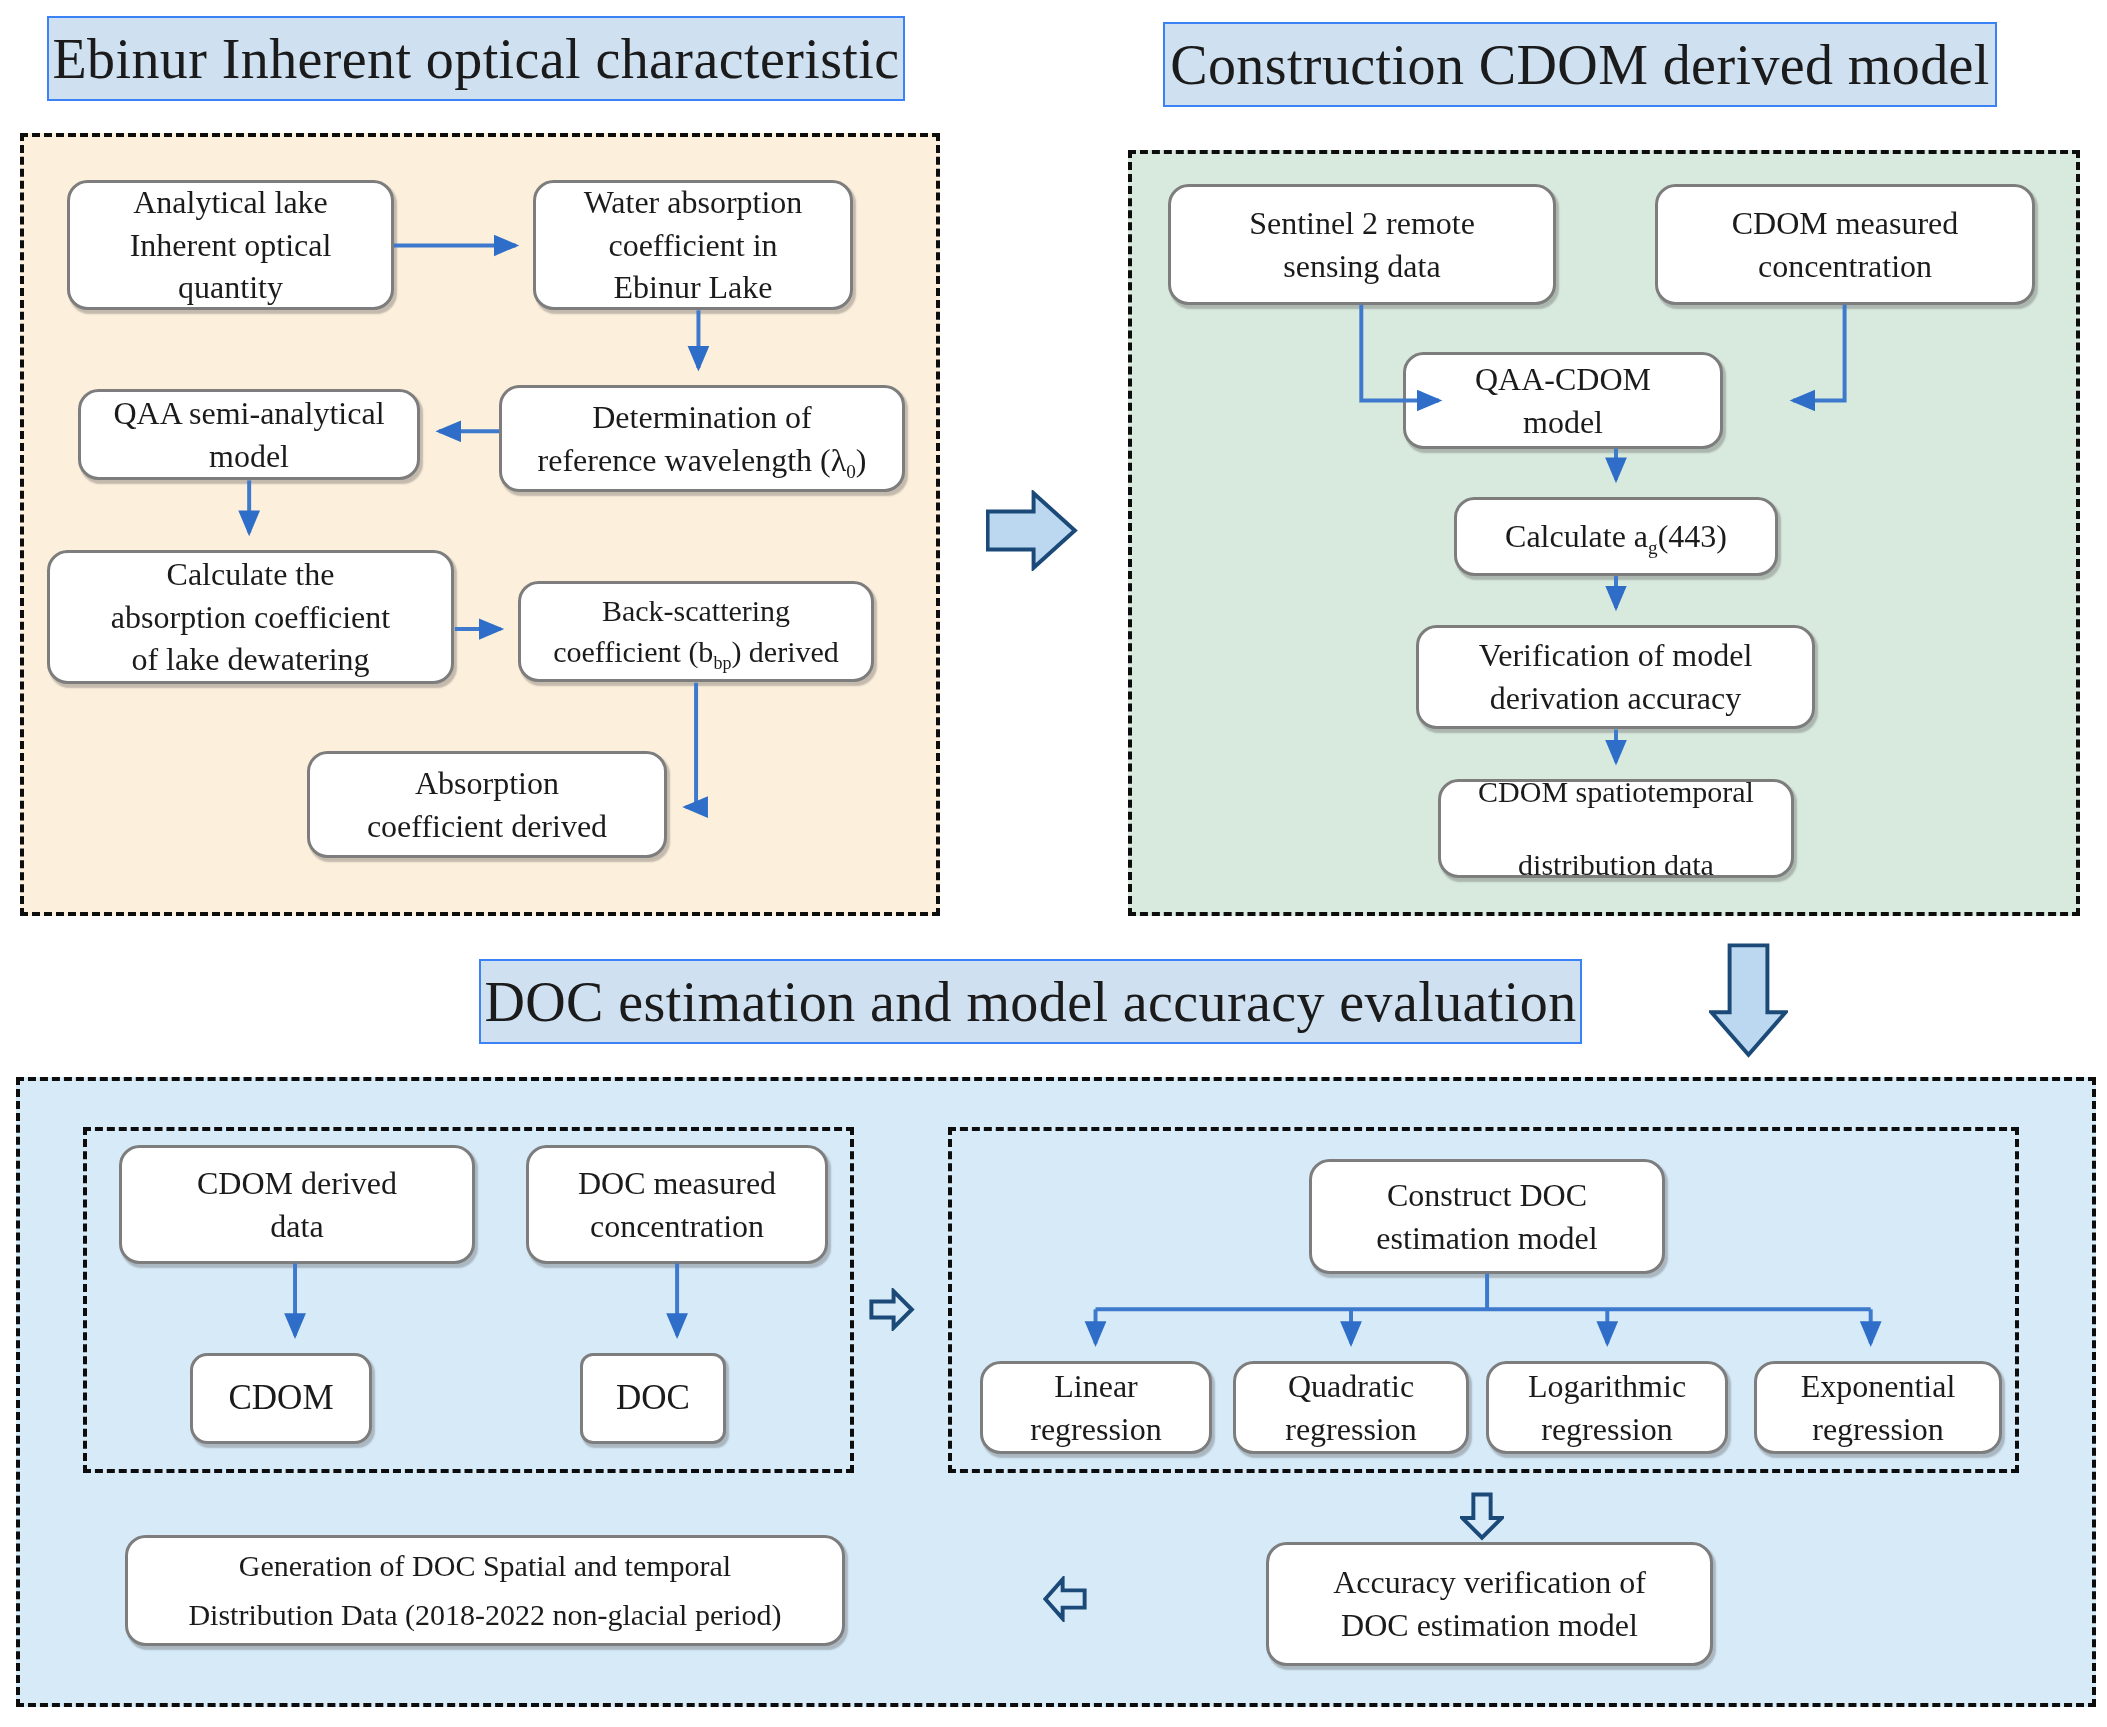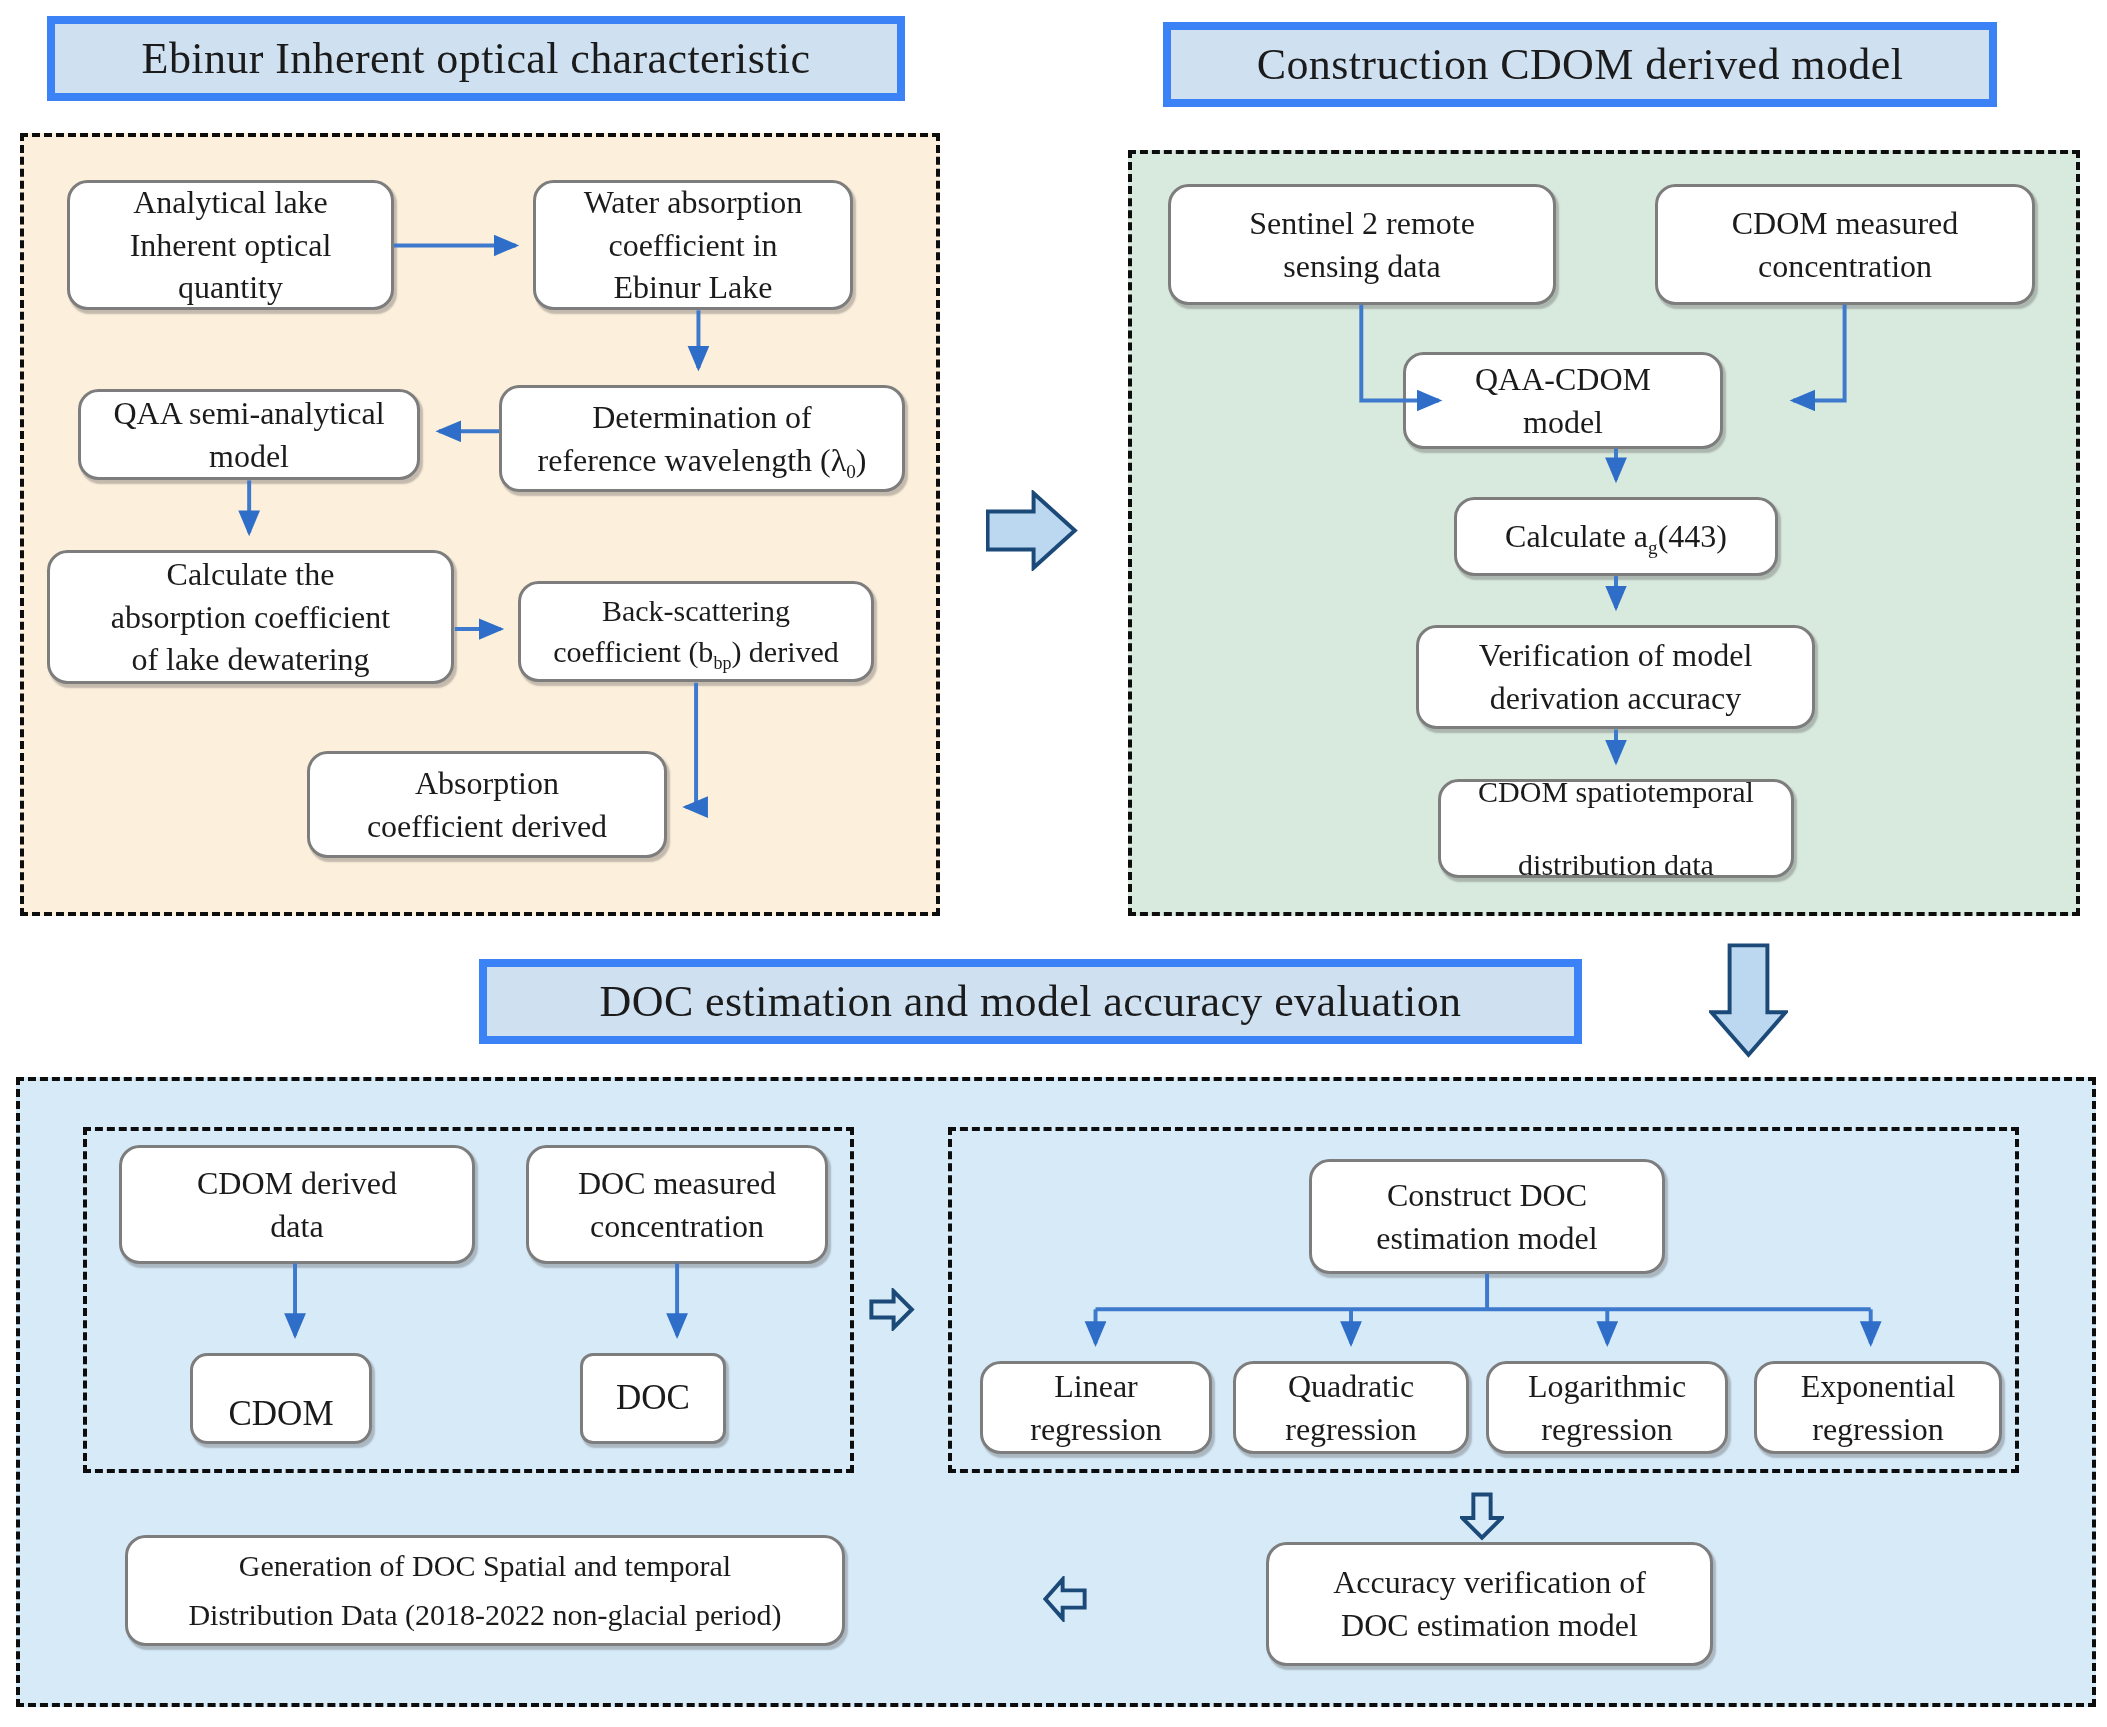--- a/index.html
+++ b/index.html
@@ -13,23 +13,23 @@
     --block-arrow-stroke:#1b4a78;
     --node-border:#7d7d7d;
     --ink:#1b1b1b;
   }
   html,body{margin:0;padding:0;background:#ffffff;}
   .canvas{
     position:relative;width:2108px;height:1728px;background:#ffffff;overflow:hidden;
     font-family:"Liberation Serif","DejaVu Serif",serif;color:var(--ink);
   }
   .title-box{
-    position:absolute;background:var(--title-bg);border:8px solid #3b82f6;
+    position:absolute;background:var(--title-bg);border:2px solid #3b82f6;
     display:flex;align-items:center;justify-content:center;
-    font-size:44px;letter-spacing:0.4px;box-sizing:border-box;
+    font-size:56px;letter-spacing:0.4px;box-sizing:border-box;
   }
   .panel{
     position:absolute;box-sizing:border-box;border:4.7px dashed #0d0d0d;
   }
   .p-optical{background:var(--panel-optical-bg);}
   .p-cdom{background:var(--panel-cdom-bg);}
   .p-doc{background:var(--panel-doc-bg);}
   .inner-dashed{
     position:absolute;box-sizing:border-box;border:4px dashed #0d0d0d;background:transparent;
   }
@@ -121,21 +121,21 @@
   </div>
 
   <div class="node" style="left:119px;top:1145px;width:356px;height:119px;">
     <span class="ln">CDOM derived</span>
     <span class="ln">data</span>
   </div>
   <div class="node" style="left:526px;top:1145px;width:302px;height:119px;">
     <span class="ln">DOC measured</span>
     <span class="ln">concentration</span>
   </div>
-  <div class="node fs44" style="left:190px;top:1353px;width:182px;height:91px;border-radius:17.4px;justify-content:flex-end;">
+  <div class="node fs44" style="left:190px;top:1353px;width:182px;height:91px;border-radius:17.4px;">
     <span class="ln">CDOM</span>
   </div>
   <div class="node fs44" style="left:580px;top:1353px;width:146px;height:91px;border-radius:13px;">
     <span class="ln">DOC</span>
   </div>
   <div class="node" style="left:1309px;top:1159px;width:356px;height:115px;">
     <span class="ln">Construct DOC</span>
     <span class="ln">estimation model</span>
   </div>
   <div class="node" style="left:980px;top:1361px;width:232px;height:93px;">

